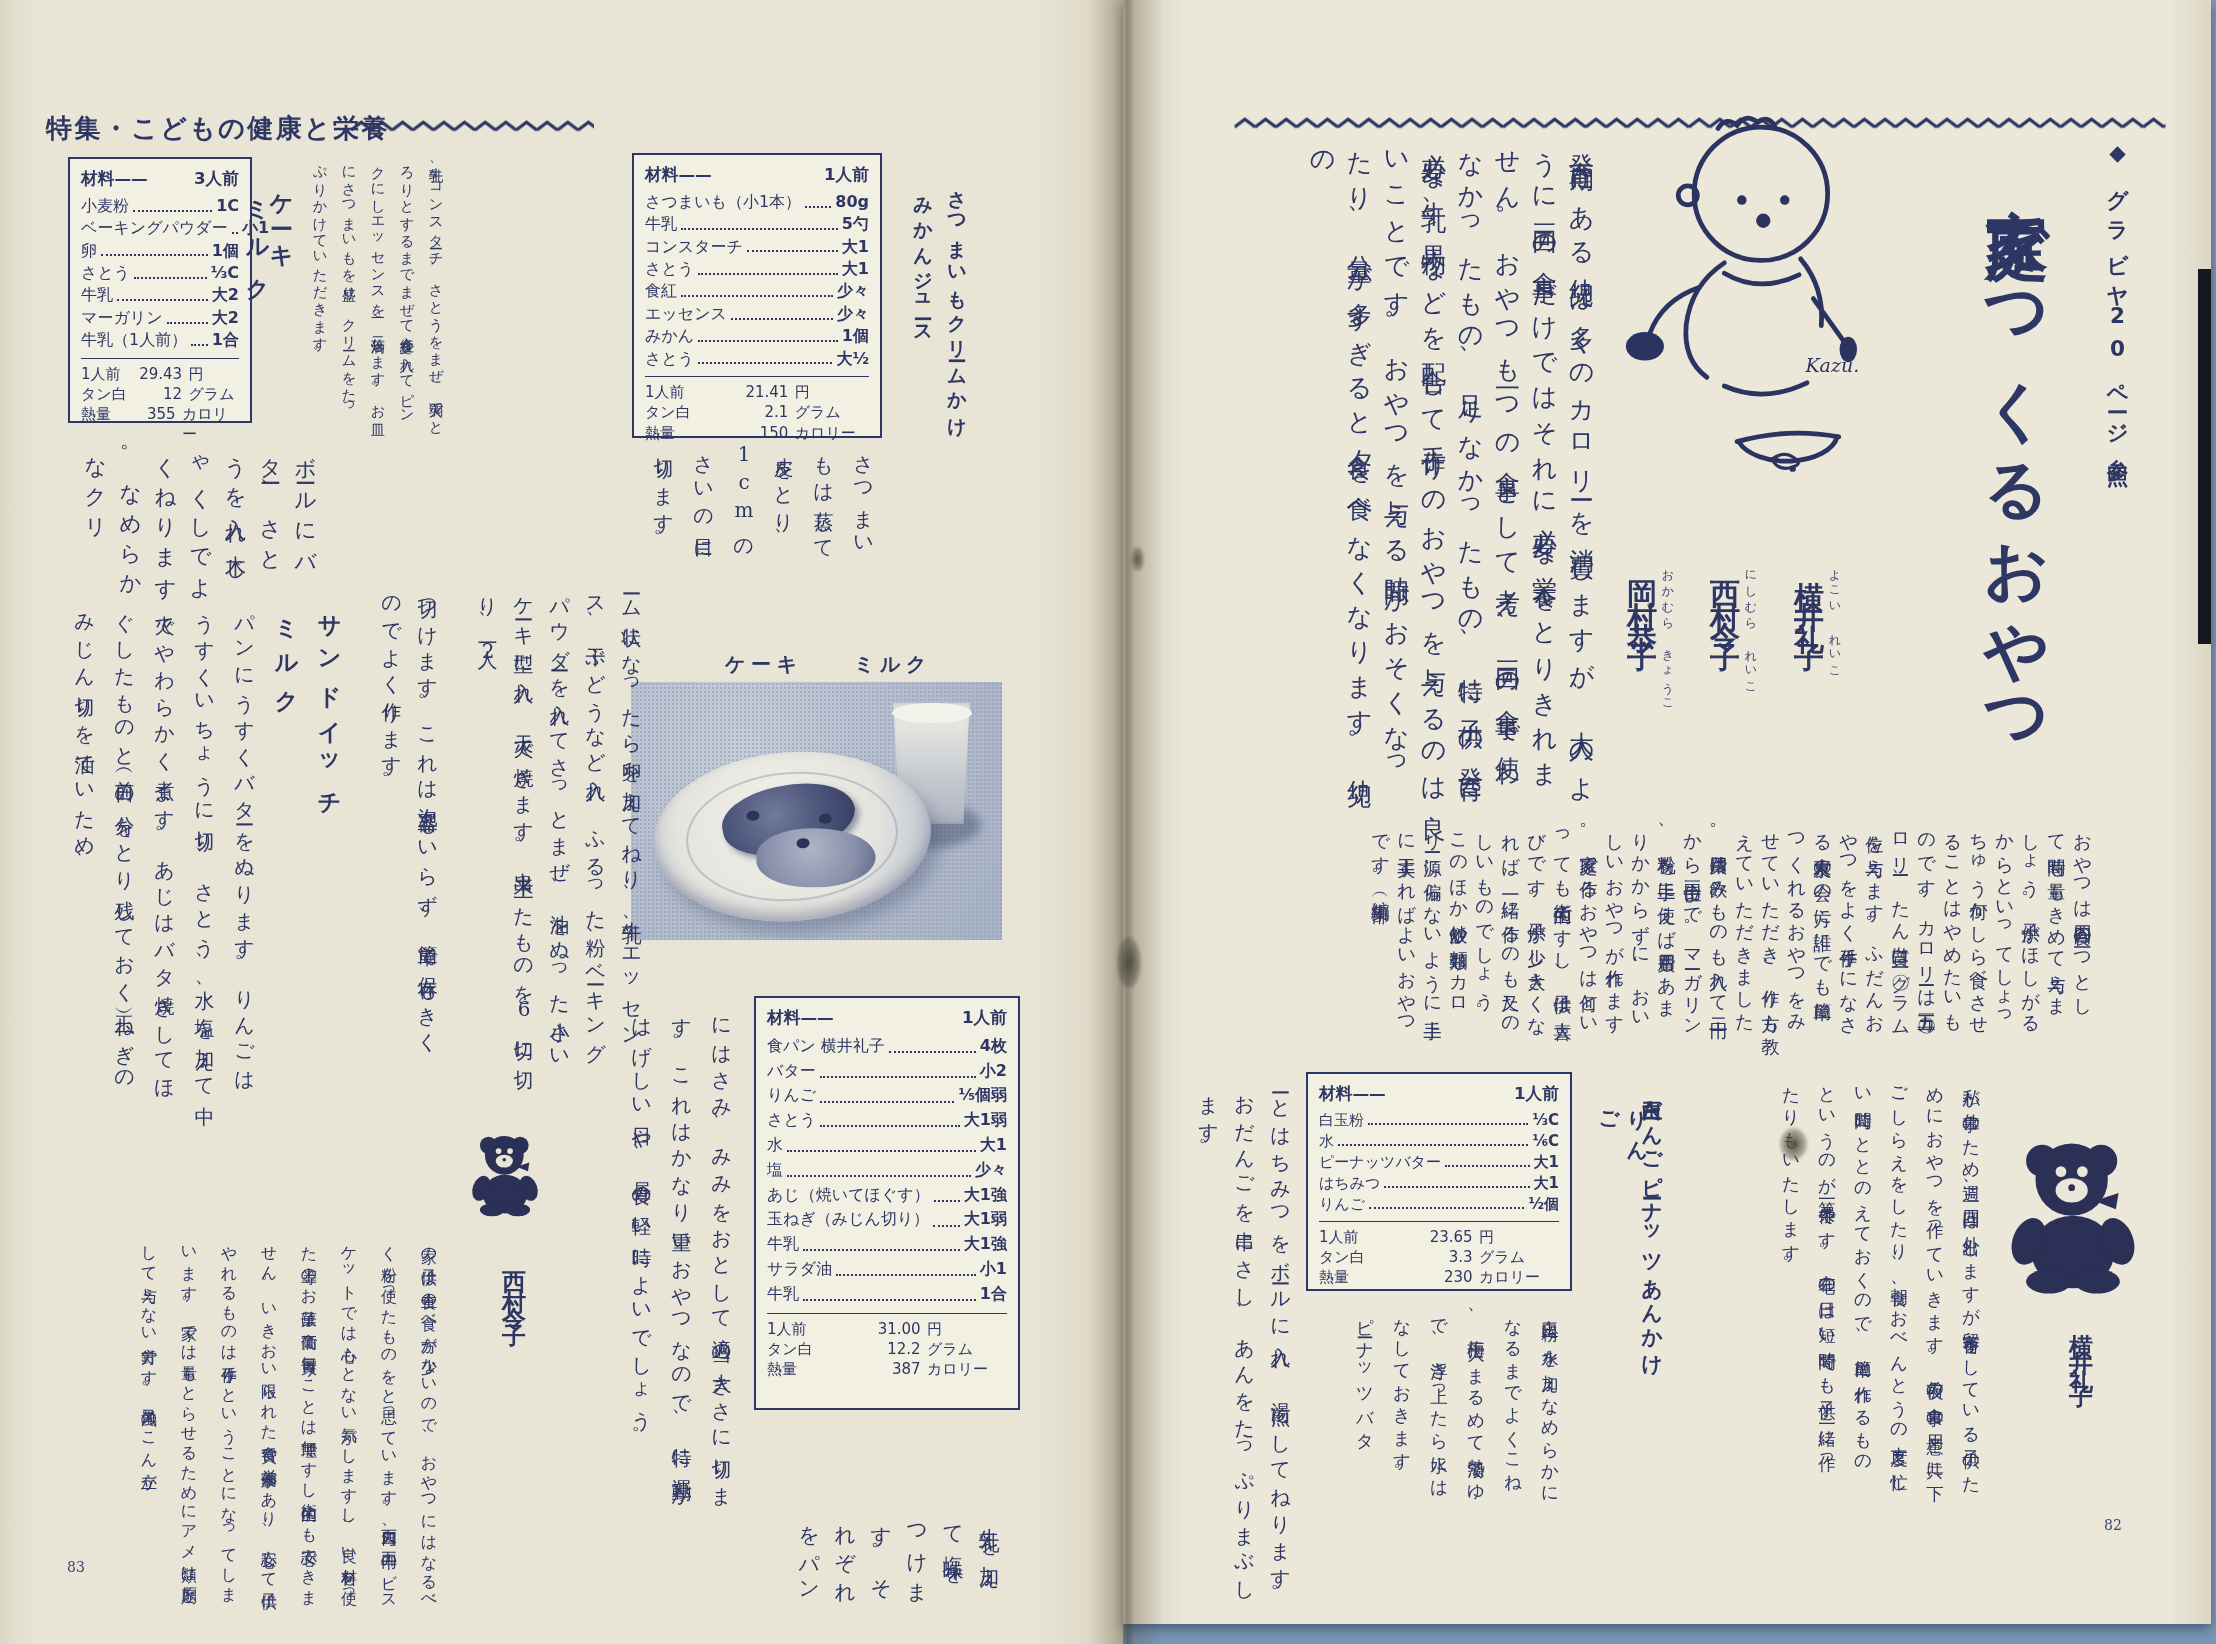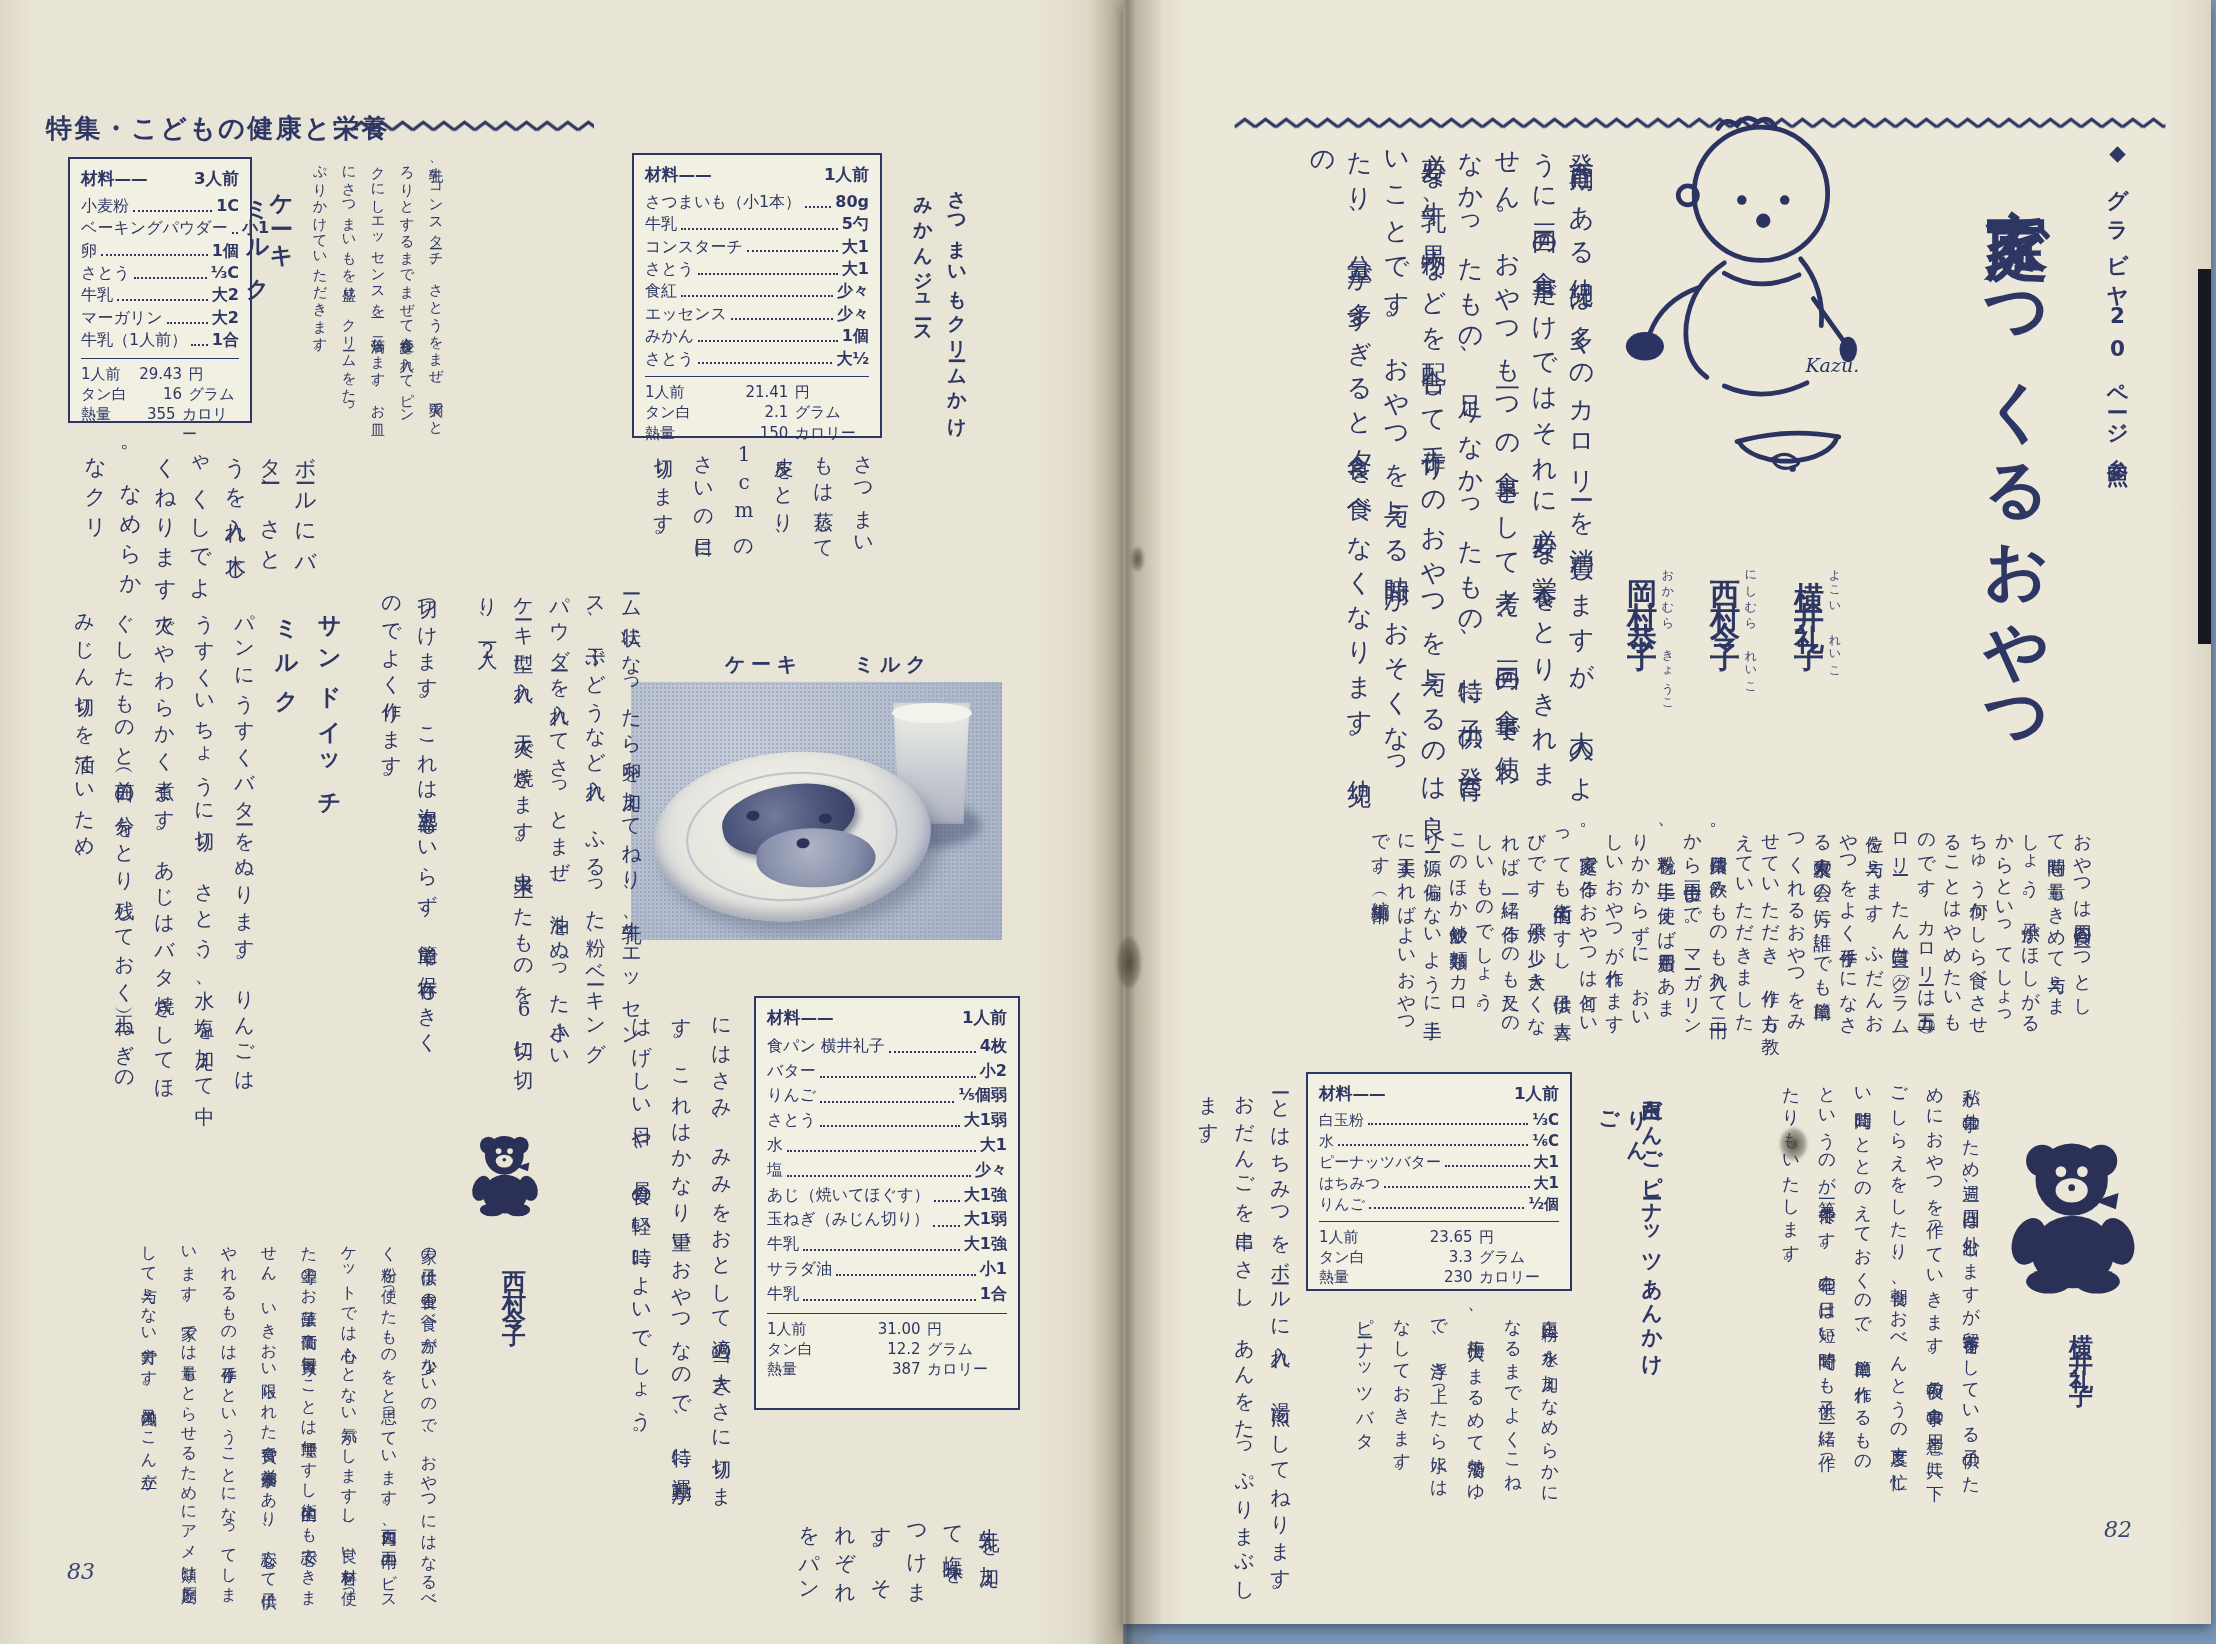--- a/index.html
+++ b/index.html
@@ -53,21 +53,21 @@
   #lp-cake-steps-intro{left:73px;top:442px;width:250px;height:153px;font-size:21.5px;line-height:35px;letter-spacing:5.6px;}
   #lp-cake-steps-main{left:469px;top:583px;width:181px;height:479px;font-size:20px;line-height:36px;letter-spacing:3.2px;}
   #lp-cake-steps-end{left:363px;top:583px;width:83px;height:479px;font-size:20px;line-height:36px;letter-spacing:3.2px;}
   #lp-sand-title{left:315px;top:598px;height:215px;font-size:23px;font-weight:700;letter-spacing:9.5px;}
   #lp-sand-subtitle{left:272px;top:603px;height:111px;font-size:23px;font-weight:700;letter-spacing:9.5px;}
   #lp-sand-intro{left:60px;top:600px;width:205px;height:495px;font-size:20px;line-height:40px;letter-spacing:4px;}
   #lp-essay{left:48px;top:1235px;width:401px;height:375px;font-size:16px;line-height:40px;letter-spacing:1.6px;}
   #lp-author{left:498px;top:1253px;height:183px;font-size:24px;font-weight:600;letter-spacing:17.5px;}
   #lp-sand-steps-side{left:577px;top:1004px;width:165px;height:515px;font-size:20px;line-height:40px;letter-spacing:4px;}
   #lp-sand-steps-under{left:754px;top:1511px;width:253px;height:94px;font-size:20.7px;line-height:36px;letter-spacing:4.8px;}
-  .pagenum{position:absolute;font-size:22px;font-style:italic;color:var(--ink-soft);}
+  .pagenum{position:absolute;font-size:14px;color:var(--ink-soft);}
   #lp-pagenum{left:67px;top:1559px;}
   #lp-bear{position:absolute;left:458px;top:1131px;width:94px;height:86px;}
 
   
   #lp-photo{position:absolute;left:631px;top:682px;width:371px;height:258px;overflow:hidden;
     background:radial-gradient(circle at 30% 25%,#c6cdd9 0,#b4bdce 55%,#a8b2c6 100%);}
   #lp-photo .dots{position:absolute;inset:0;background-image:radial-gradient(#8d99b0 1px,transparent 1.2px);background-size:4px 4px;opacity:.55;}
   .plate{position:absolute;left:22px;top:70px;width:278px;height:169px;border-radius:50%;transform:rotate(-4deg);
     background:radial-gradient(circle at 45% 40%,#f2f1e9 0,#e4e4de 55%,#c3c8d2 82%,#b0b7c6 100%);
     box-shadow:inset 0 -8px 14.3px rgba(90,100,130,.45), 8px 12.7px 16px rgba(70,80,110,.35);}
@@ -168,21 +168,21 @@
       </div>
     <div class="rt-tot">
 
     <div class="rt-trow">
         <span class="rt-tlabel">1人前</span>
         <span class="rt-tvalue">29.43</span>
         <span class="rt-tunit">円</span>
       </div>
         <div class="rt-trow">
         <span class="rt-tlabel">タン白</span>
-        <span class="rt-tvalue">16</span>
+        <span class="rt-tvalue">12</span>
         <span class="rt-tunit">グラム</span>
       </div>
         <div class="rt-trow">
         <span class="rt-tlabel">熱量</span>
         <span class="rt-tvalue">355</span>
         <span class="rt-tunit">カロリー</span>
       </div>
       </div>
   </div>
 

